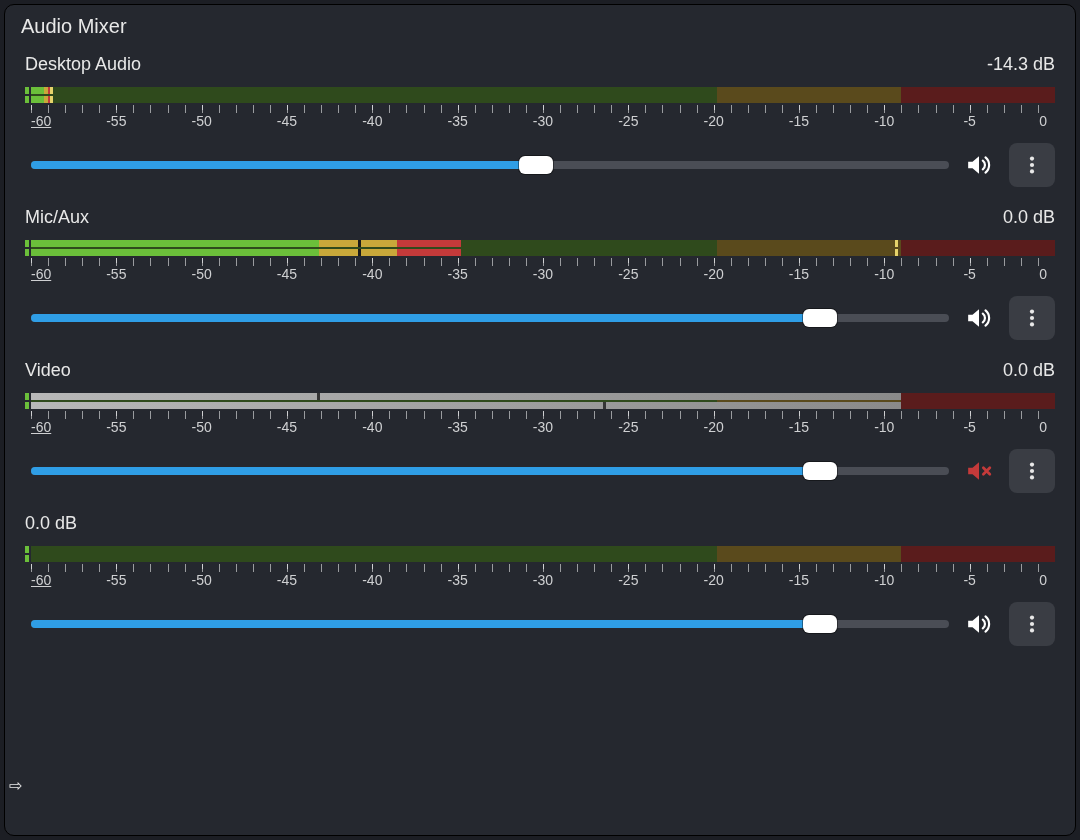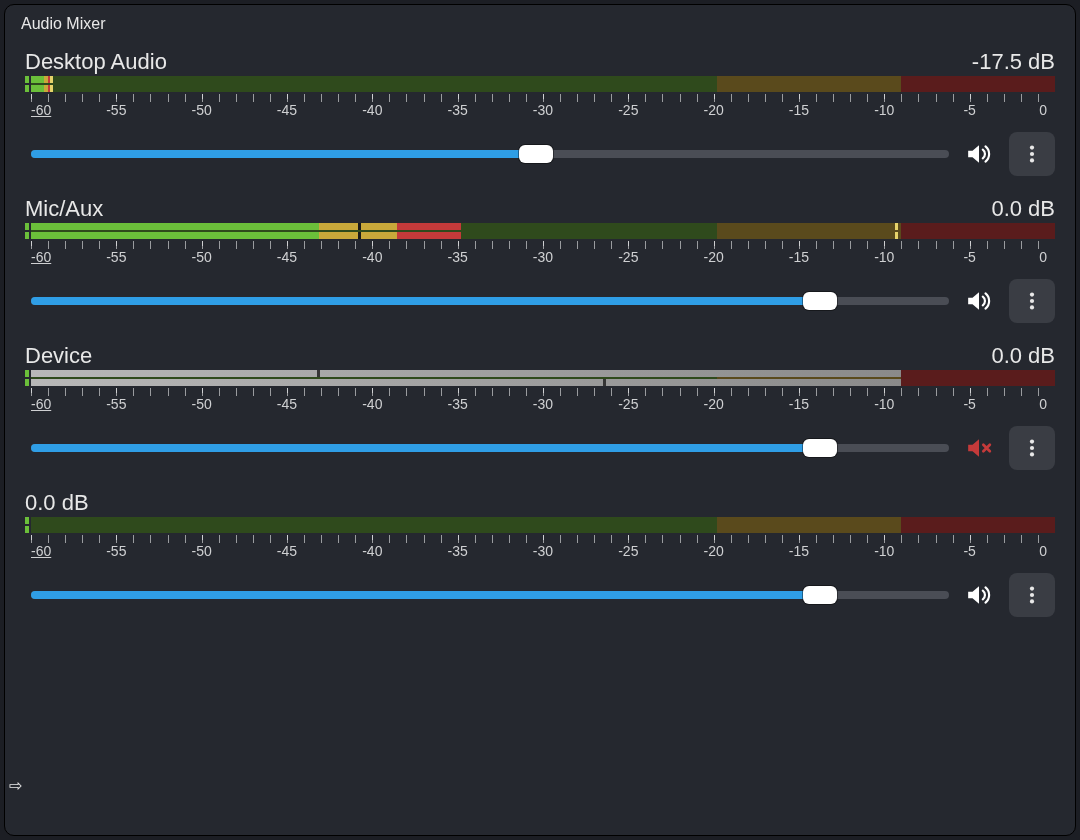--- a/index.html
+++ b/index.html
@@ -23,33 +23,33 @@
   }
   .panel {
     margin:4px; height:832px;
     background: var(--bg);
     border:1px solid #000;
     border-radius:10px;
     padding:8px 0 0 0;
     position:relative;
   }
   .panel-title {
-    font-size:16px;
+    font-size:20px;
     padding:2px 16px 10px 16px;
   }
   
   .channel {
     padding:6px 20px 0 20px;
   }
   .ch-head {
     display:flex;
     justify-content:space-between;
     align-items:baseline;
-    font-size:22px;
-    padding-bottom:1px;
+    font-size:18px;
+    padding-bottom:12px;
   }
   .ch-db { font-variant-numeric: tabular-nums; }
   
   .meter-wrap {
     position:relative;
     height:18px;
     margin-left:6px;   
   }
   .meter-cap {
     position:absolute; left:-6px; width:4px;
@@ -173,21 +173,21 @@
 </style>
 </head>
 <body>
 
 <div class="panel">
   <div class="panel-title">Audio Mixer</div>
   <div id="channels">
       <div class="channel">
         <div class="ch-head">
           <span>Desktop Audio</span>
-          <span class="ch-db">-17.5 dB</span>
+          <span class="ch-db">-14.3 dB</span>
         </div>
         <div class="meter-wrap">
           <div class="meter-cap top"></div>
           <div class="meter-cap bot"></div>
           <div class="meter-bg">
         <span class="zone-g" style="width:67%"></span>
         <span class="zone-y" style="width:18%"></span>
         <span class="zone-r" style="width:15%"></span>
      </div>
           <div class="bar top" style="width: 100%;">
@@ -290,21 +290,21 @@
           </div>
           <div class="dots-btn">
             <svg width="22" height="26" viewBox="0 0 24 24" style="color:#e8e8e8">
         <use href="#ico-dots"></use>
             </svg>
           </div>
         </div>
       </div>
       <div class="channel">
         <div class="ch-head">
-          <span>Device</span>
+          <span>Video</span>
           <span class="ch-db">0.0 dB</span>
         </div>
         <div class="meter-wrap">
           <div class="meter-cap top"></div>
           <div class="meter-cap bot"></div>
           <div class="meter-bg">
         <span class="zone-g" style="width:67%"></span>
         <span class="zone-y" style="width:18%"></span>
         <span class="zone-r" style="width:15%"></span>
      </div>

